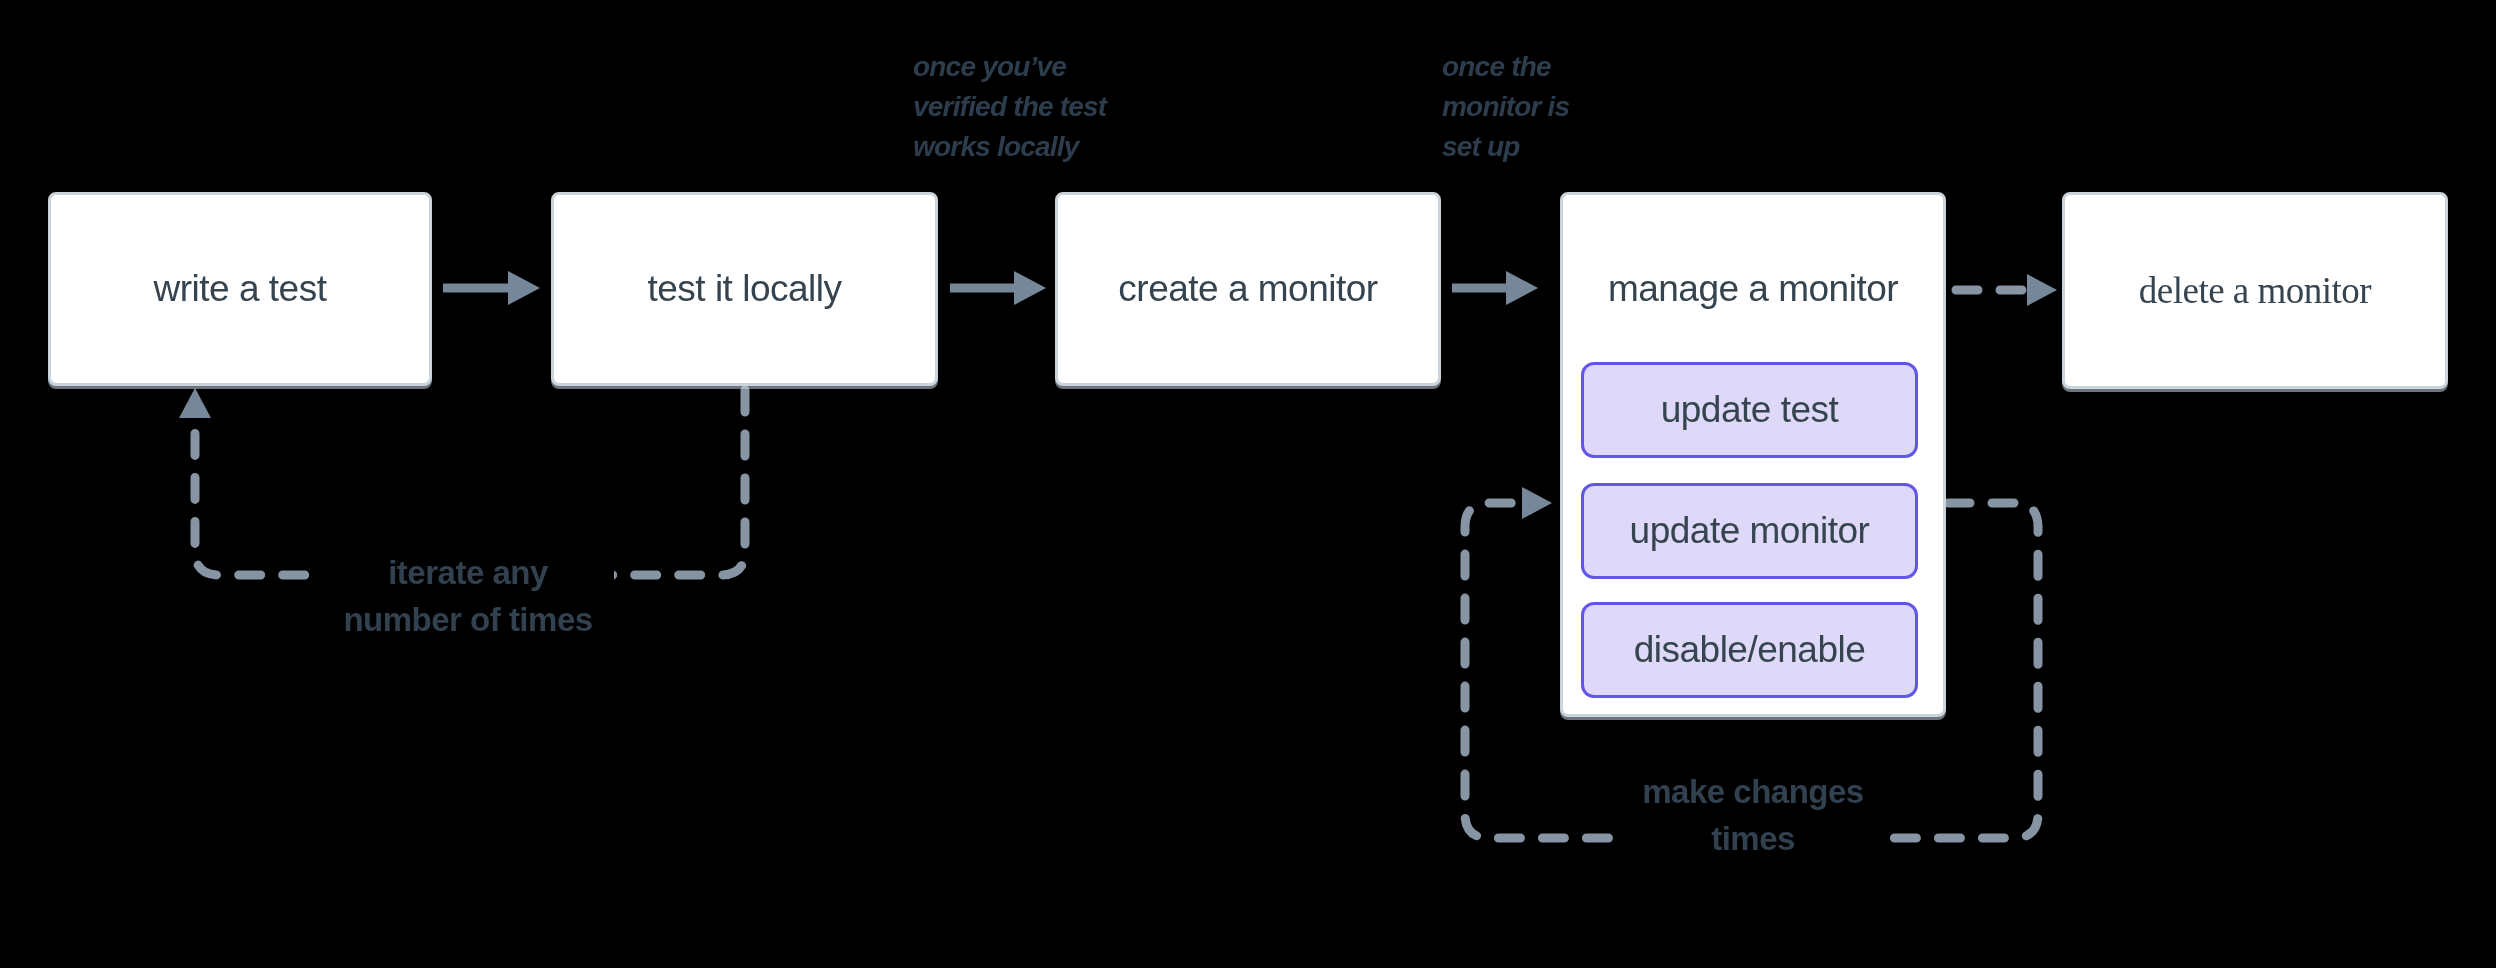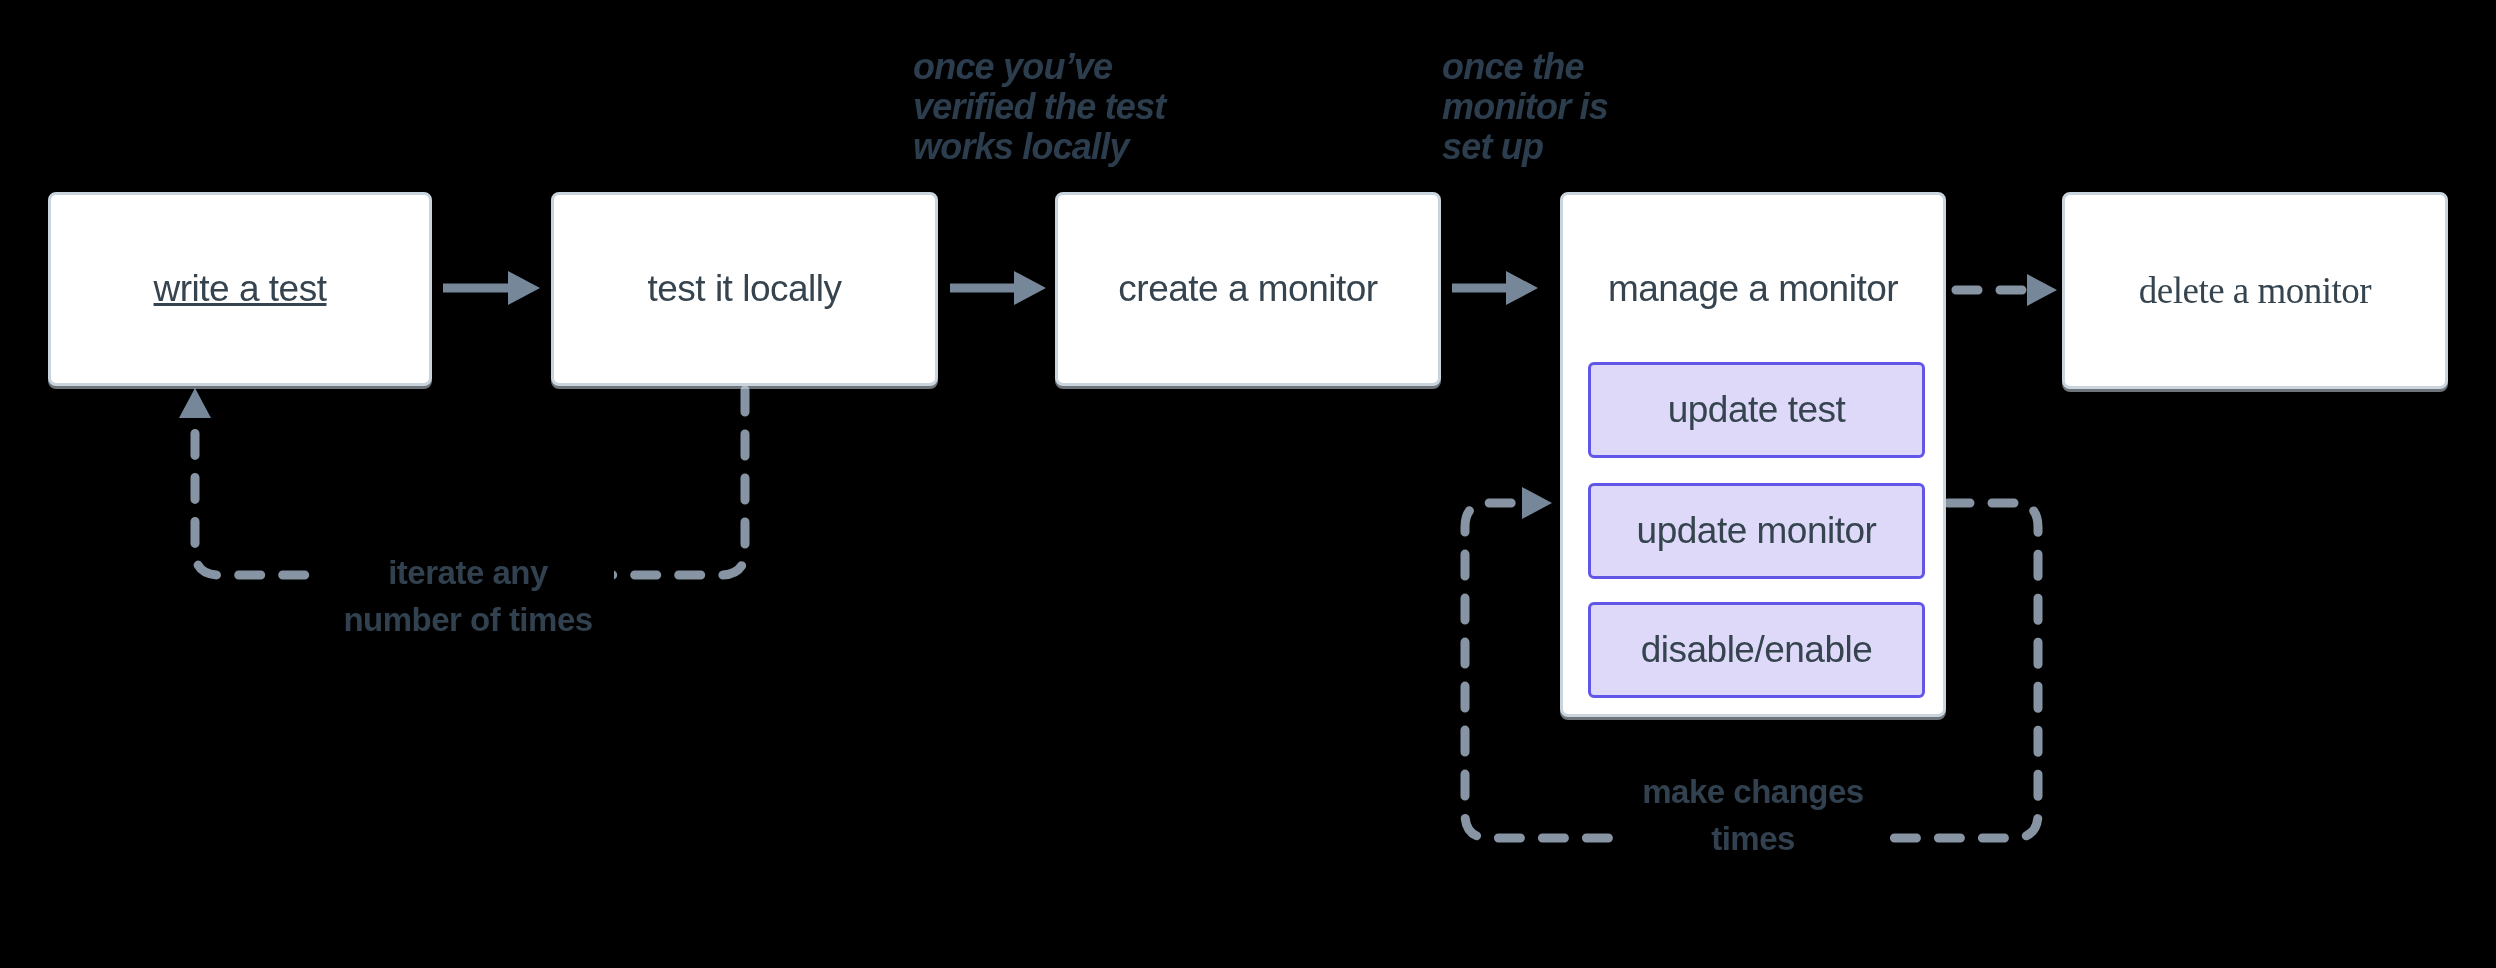--- a/index.html
+++ b/index.html
@@ -8,40 +8,40 @@
     font-family:"Liberation Sans",sans-serif;overflow:hidden;
   }
   .canvas *{box-sizing:border-box;}
   svg.connectors{position:absolute;left:0;top:0;width:2496px;height:968px;}
   .node{
     position:absolute;background:#fff;border:3px solid #c9d4dd;border-radius:8px;
     display:flex;align-items:center;justify-content:center;
     color:#35444f;font-size:37px;letter-spacing:-0.5px;
     box-shadow:0 3px 0 rgba(201,212,221,0.55);
   }
-  #node-write{left:48px;top:192px;width:384px;height:194px;text-decoration:underline;}
+  #node-write{left:48px;top:192px;width:384px;height:194px;}
   #node-test{left:551px;top:192px;width:387px;height:194px;}
   #node-create{left:1055px;top:192px;width:386px;height:194px;}
   #node-manage{left:1560px;top:192px;width:386px;height:525px;display:block;}
   #node-delete{left:2062px;top:192px;width:386px;height:197px;font-family:Liberation Serif, serif;}
   .manage-title{
     position:absolute;left:0;right:0;top:0;height:188px;
     display:flex;align-items:center;justify-content:center;
   }
   .subbtn{
-    position:absolute;left:25px;width:337px;height:96px;
-    background:#ded9f9;border:3px solid #6156e6;border-radius:6px;
+    position:absolute;left:18px;width:337px;height:96px;
+    background:#ded9f9;border:3px solid #6156e6;border-radius:13px;
     display:flex;align-items:center;justify-content:center;
     color:#35444f;font-size:37px;letter-spacing:-0.5px;
   }
   #btn-update-test{top:167px;}
   #btn-update-monitor{top:288px;}
   #btn-disable-enable{top:407px;}
   .annotation{
-    position:absolute;color:#2c3d4e;font-size:36px;line-height:40px;
+    position:absolute;color:#2c3d4e;font-size:28px;line-height:40px;
     font-style:italic;font-weight:600;letter-spacing:-0.8px;white-space:nowrap;
   }
   #ann-verified{left:913px;top:47px;}
   #ann-setup{left:1442px;top:47px;}
   .loop-label{
     position:absolute;color:#32414f;font-size:33px;line-height:47px;font-weight:700;
     text-align:center;background:#000;letter-spacing:-0.5px;
   }
   #label-iterate{left:322px;top:529px;width:292px;margin-top:20px;}
   #label-make-changes{left:1621px;top:768px;width:264px;}

